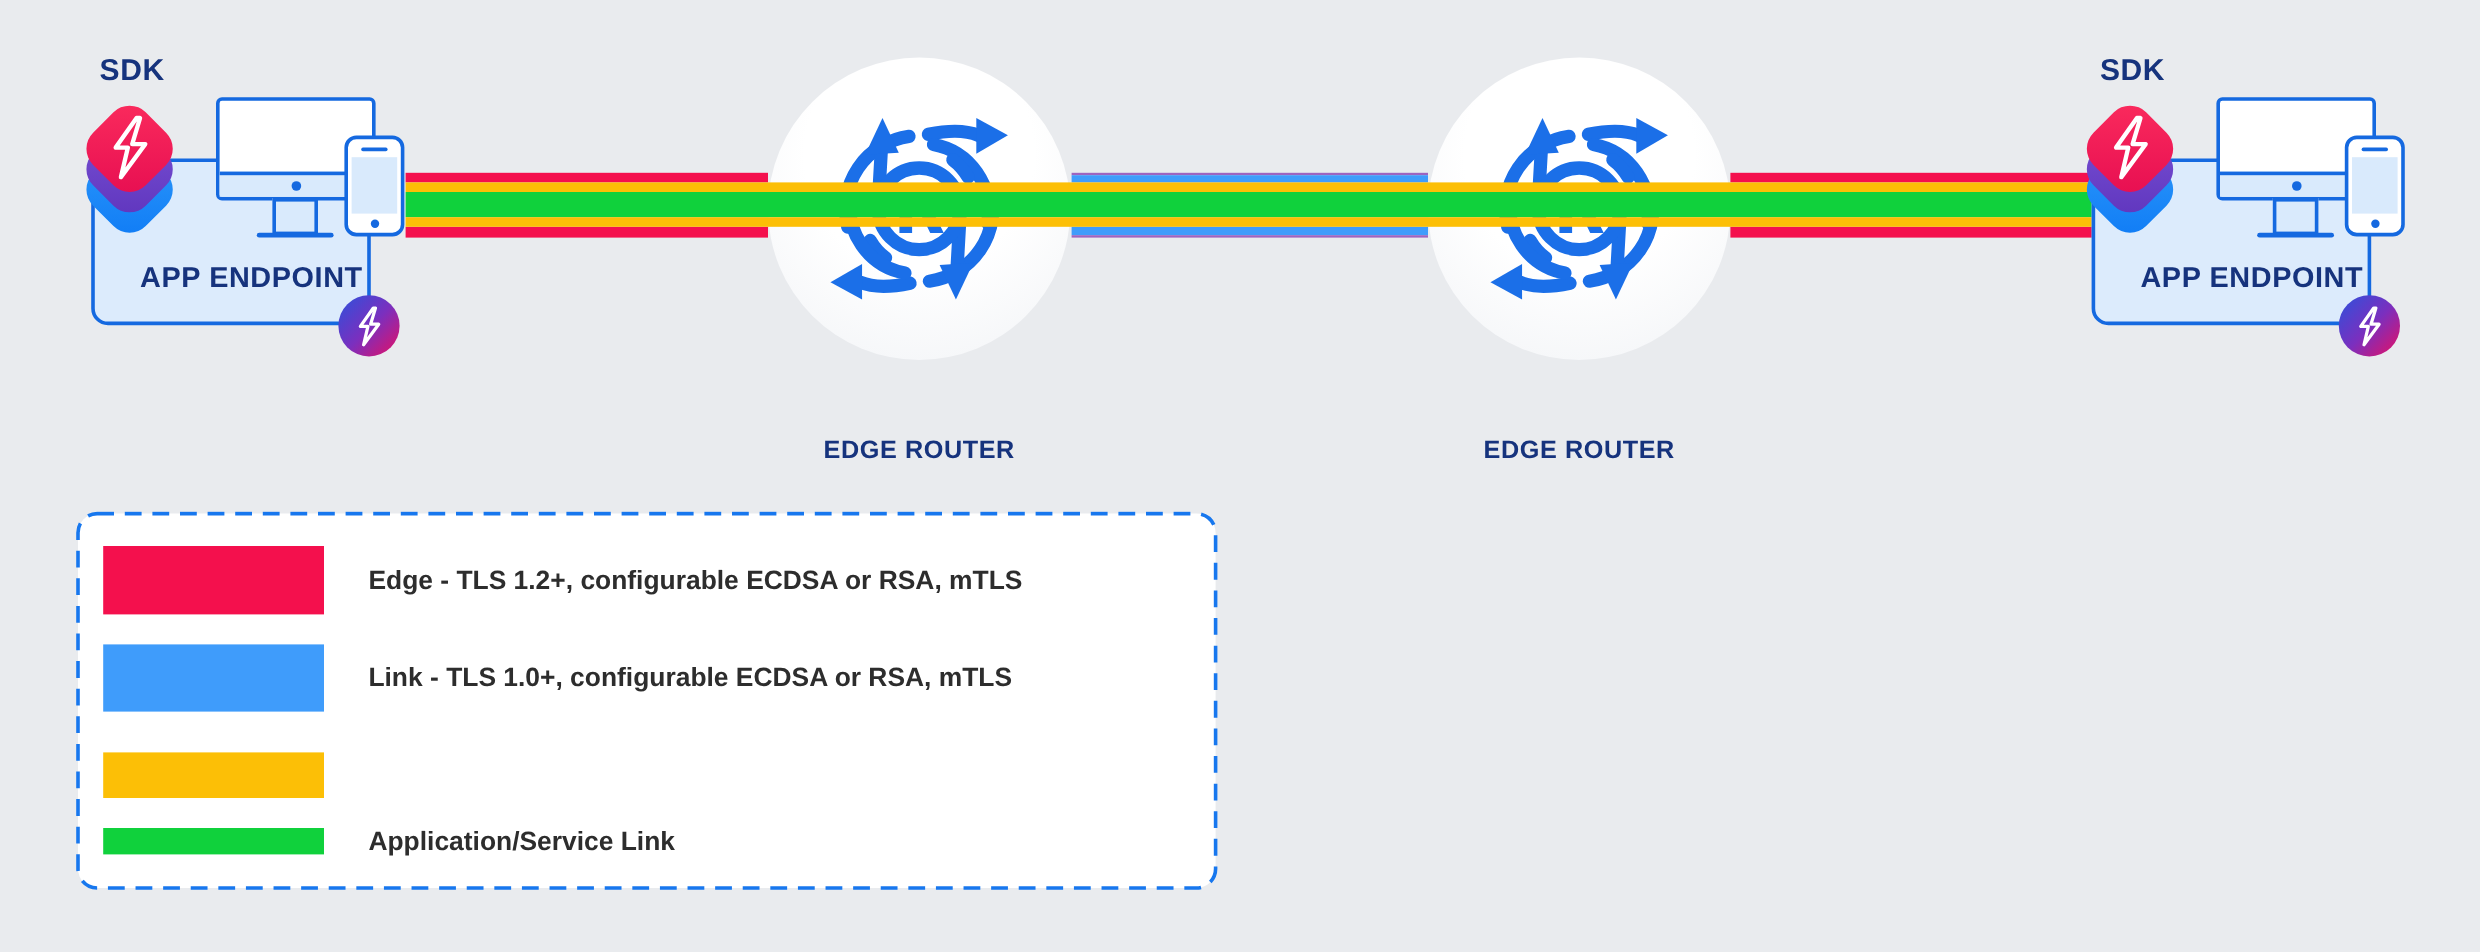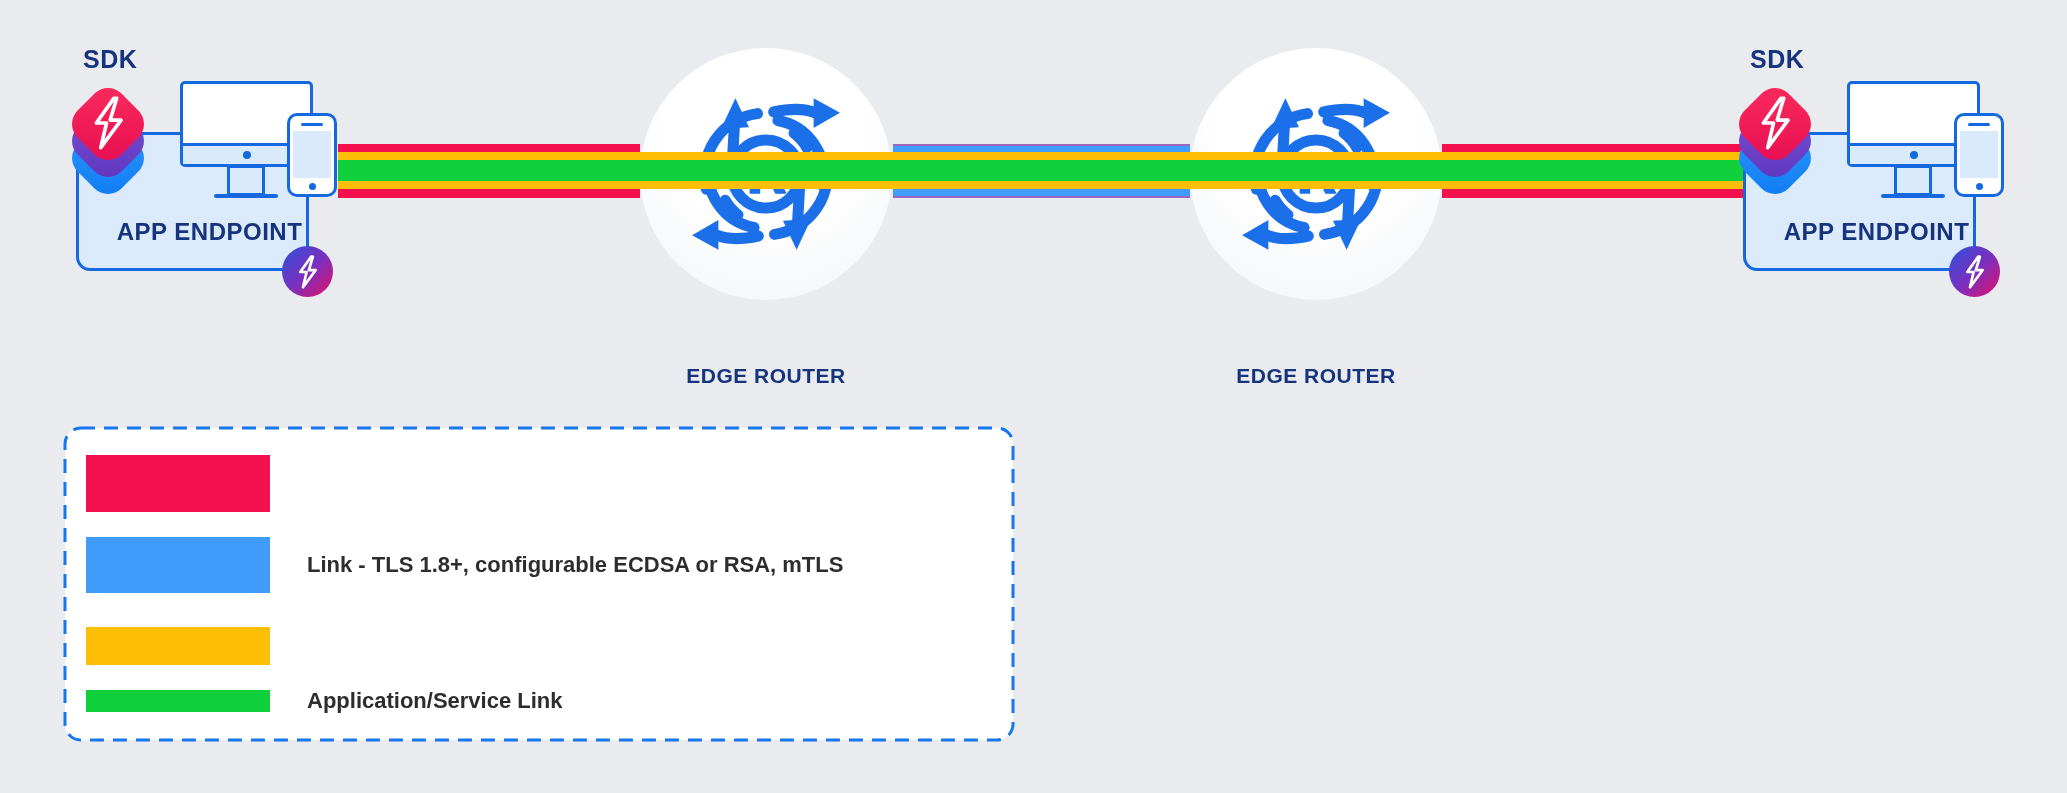--- a/index.html
+++ b/index.html
@@ -230,20 +230,21 @@
         <path d="M 38 6 L 14 40 H 28 L 20 74 L 48 36 H 33 L 42 6 Z" fill="none" stroke="#ffffff" stroke-width="6" stroke-linejoin="round"></path>
       </svg>
     </div>
   </div>
 
   <div class="legend">
     <svg class="legend-border" width="952" height="316">
       <rect x="2" y="2" width="948" height="312" rx="16" fill="#ffffff" stroke="#1777ee" stroke-width="3" stroke-dasharray="14 9"></rect>
     </svg>
     <div class="legend-swatch" style="top: 29px; height: 57px; background-color: rgb(244, 16, 77);"></div>
+    <div class="legend-text" style="top:29px;height:57px">Edge - TLS 1.2+, configurable ECDSA or RSA, mTLS</div>
     <div class="legend-swatch" style="top: 111px; height: 56px; background-color: rgb(63, 156, 251);"></div>
-    <div class="legend-text" style="top:111px;height:56px">Link - TLS 1.8+, configurable ECDSA or RSA, mTLS</div>
+    <div class="legend-text" style="top:111px;height:56px">Link - TLS 1.0+, configurable ECDSA or RSA, mTLS</div>
     <div class="legend-swatch" style="top: 201px; height: 38px; background-color: rgb(252, 191, 6);"></div>
     <div class="legend-swatch" style="top: 264px; height: 22px; background-color: rgb(16, 209, 60);"></div>
     <div class="legend-text" style="top:264px;height:22px">Application/Service Link</div>
   </div>
 
 </div>
 
 </body></html>

